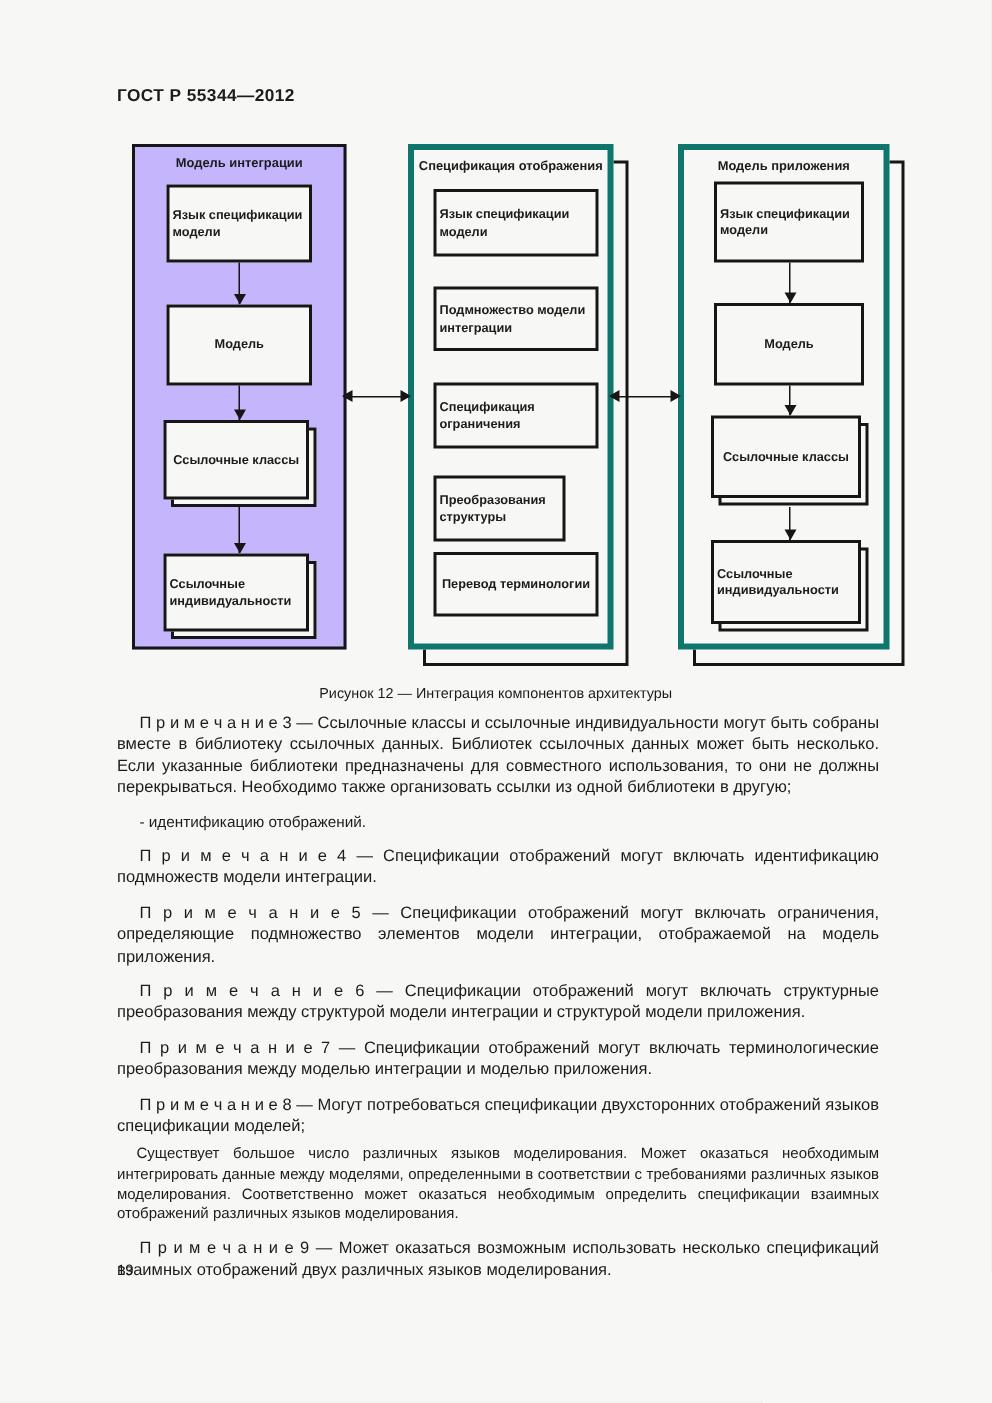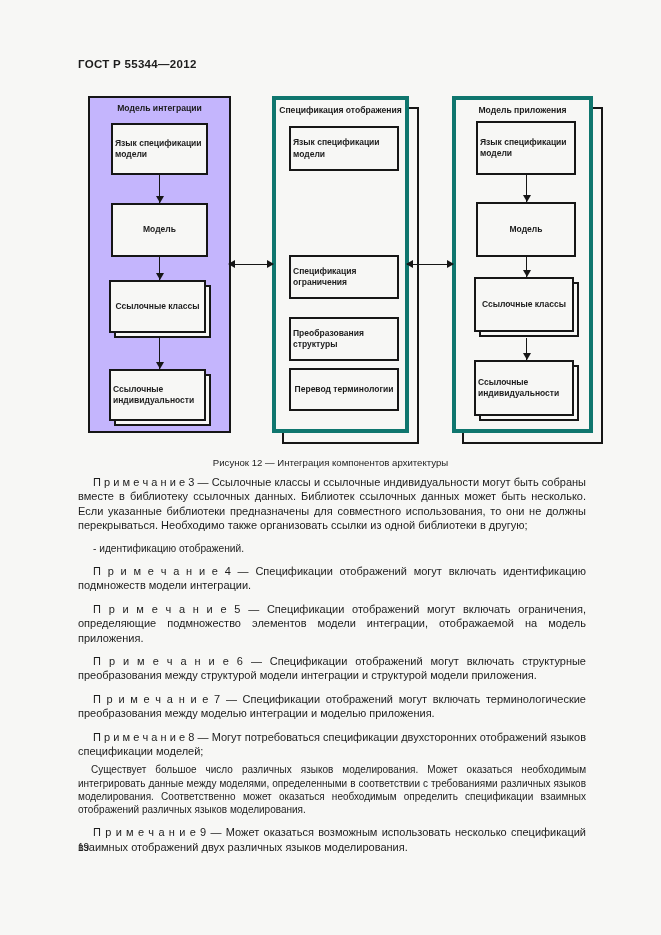--- a/index.html
+++ b/index.html
@@ -74,24 +74,27 @@
       </div>
     </div>
 
     <div class="colwrap" style="left:272px;width:137px;">
       <i class="colshadow"></i>
       <div class="colface">
         <div class="col-title">Спецификация отображения</div>
         <div class="dbox" style="left:13px;top:26px;width:110px;height:45px;">
           <span class="lbl">Язык спецификации модели</span>
         </div>
+        <div class="dbox" style="left:13px;top:91px;width:110px;height:43px;">
+          <span class="lbl">Подмножество модели интеграции</span>
+        </div>
         <div class="dbox" style="left:13px;top:155px;width:110px;height:44px;padding-left:36px;">
           <span class="lbl">Спецификация ограничения</span>
         </div>
-        <div class="dbox" style="left:13px;top:217px;width:110px;height:44px;padding-left:28px;">
+        <div class="dbox" style="left:13px;top:217px;width:88px;height:44px;padding-left:28px;">
           <span class="lbl">Преобразования структуры</span>
         </div>
         <div class="dbox" style="left:13px;top:268px;width:110px;height:43px;">
           <span class="lbl">Перевод терминологии</span>
         </div>
       </div>
     </div>
 
     <div class="colwrap" style="left:452px;width:141px;">
       <i class="colshadow"></i>

